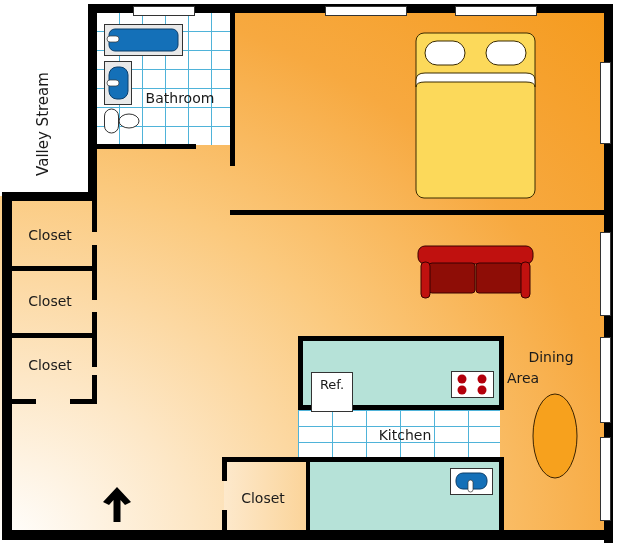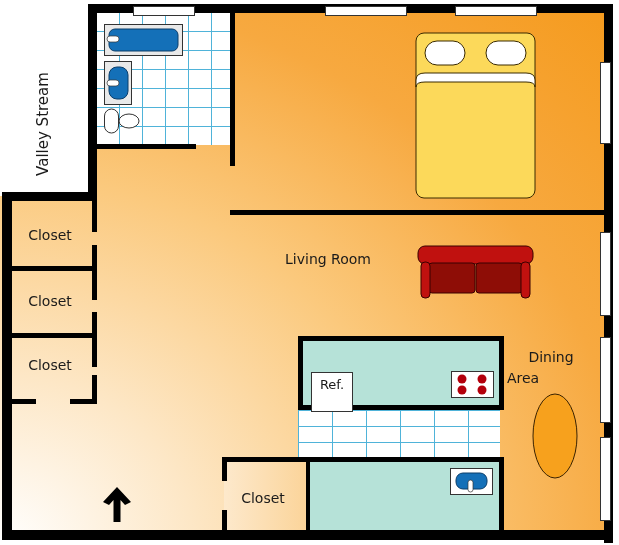--- a/index.html
+++ b/index.html
@@ -125,26 +125,27 @@
   <svg style="left:532px;top:393px;" width="48" height="88">
     <ellipse cx="23" cy="43" rx="22" ry="42" fill="#f7a11d" stroke="#3a2200" stroke-width="1"></ellipse>
   </svg>
 
   <svg style="left:103px;top:487px;" width="30" height="36">
     <path d="M14 0 L28 15 L22 18 L17.5 13 L17.5 35 L10.5 35 L10.5 13 L6 18 L0 15 Z" fill="#000"></path>
   </svg>
 
   <div class="label" style="left:-12px;top:115px;width:110px;transform:rotate(-90deg);transform-origin:center;font-size:15px;">Valley Stream</div>
 
+  <div class="label" style="left:140px;top:89px;width:80px;">Bathroom</div>
 
 
-  <div class="label" style="left:268px;top:250px;width:120px;">Living Room</div>
 
   <div class="label" style="left:520px;top:348px;width:62px;">Dining</div>
   <div class="label" style="left:492px;top:369px;width:62px;">Area</div>
 
+  <div class="label" style="left:360px;top:426px;width:90px;">Kitchen</div>
 
   <div class="label" style="left:15px;top:226px;width:70px;">Closet</div>
   <div class="label" style="left:15px;top:292px;width:70px;">Closet</div>
   <div class="label" style="left:15px;top:356px;width:70px;">Closet</div>
   <div class="label" style="left:228px;top:489px;width:70px;">Closet</div>
 
 </div>
 
 </body></html>

